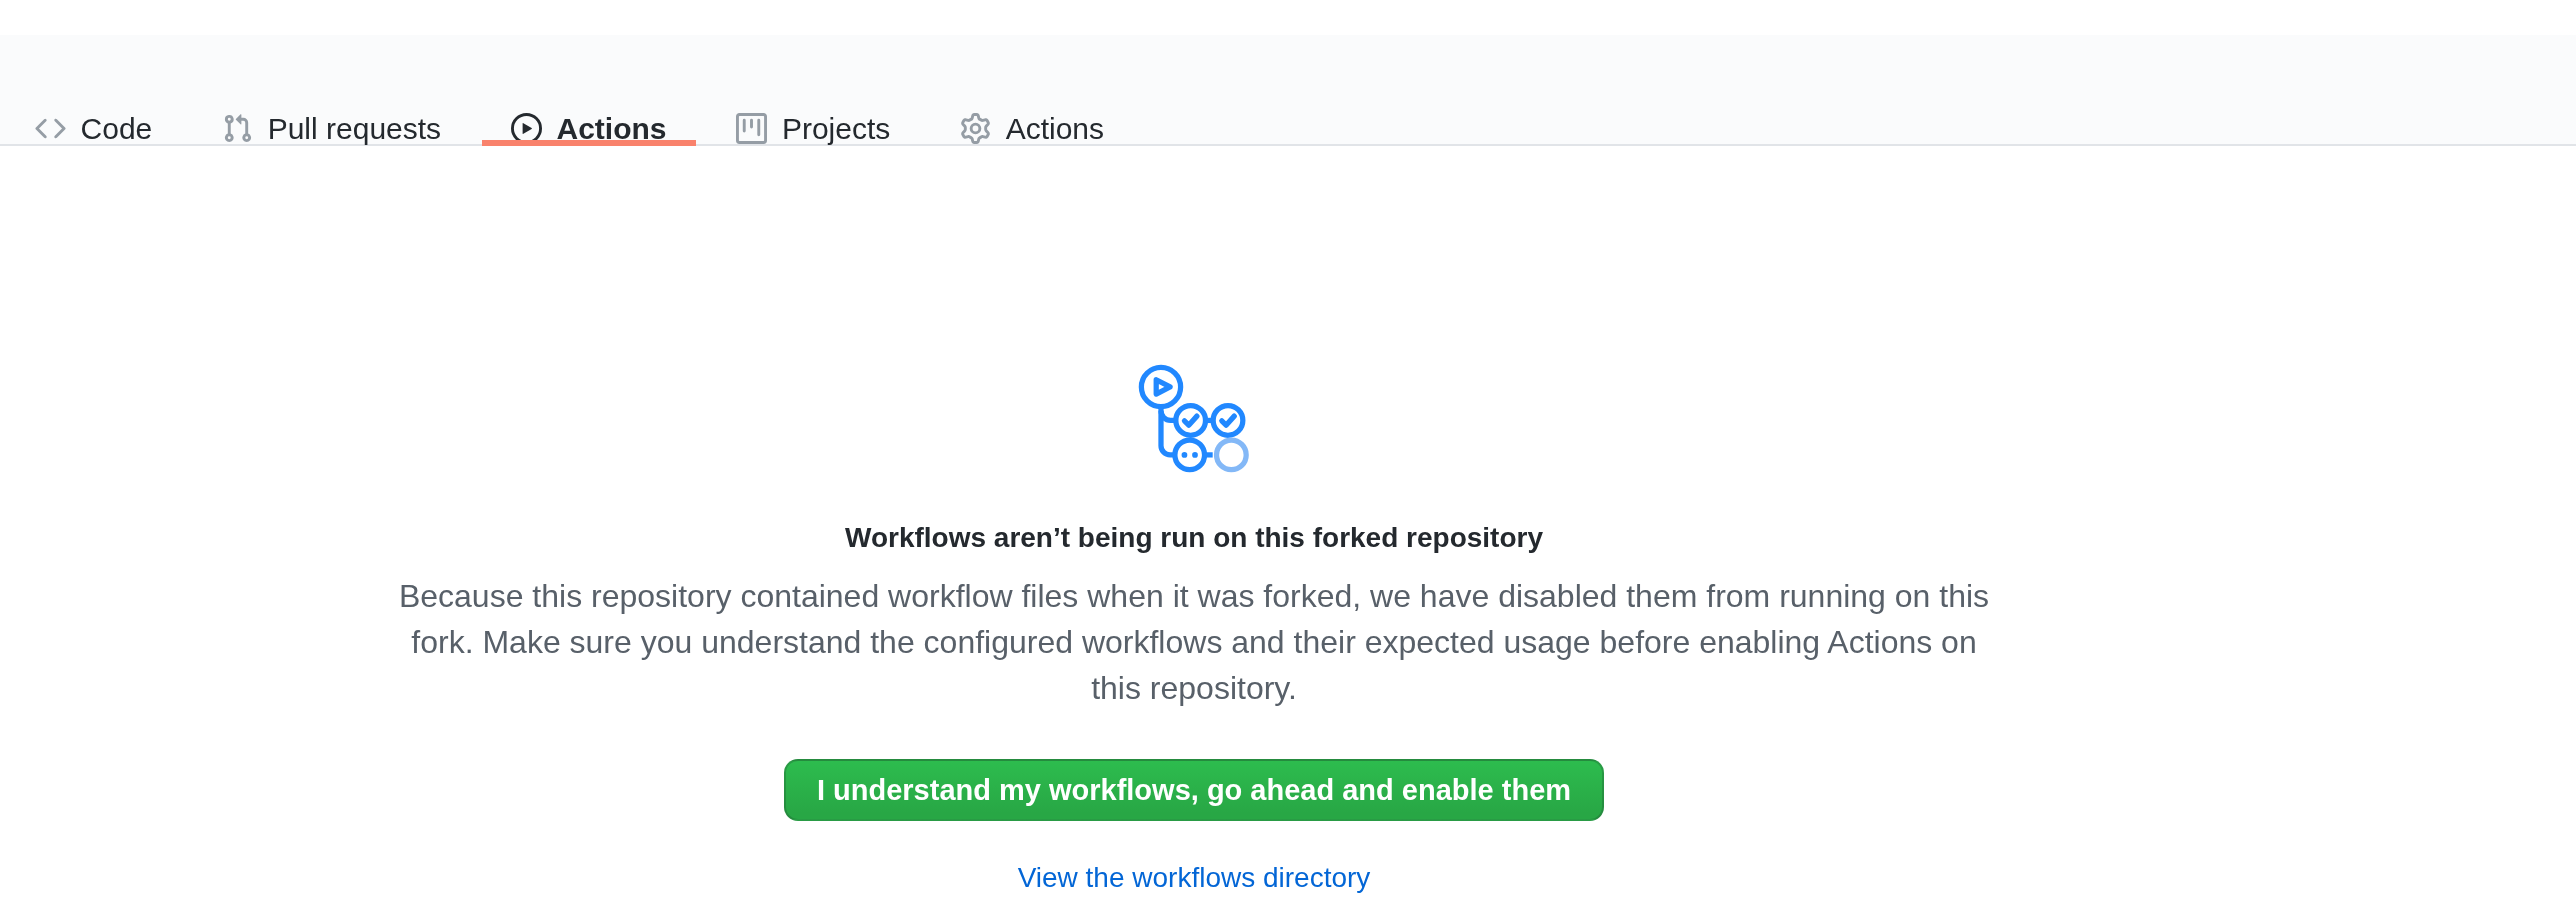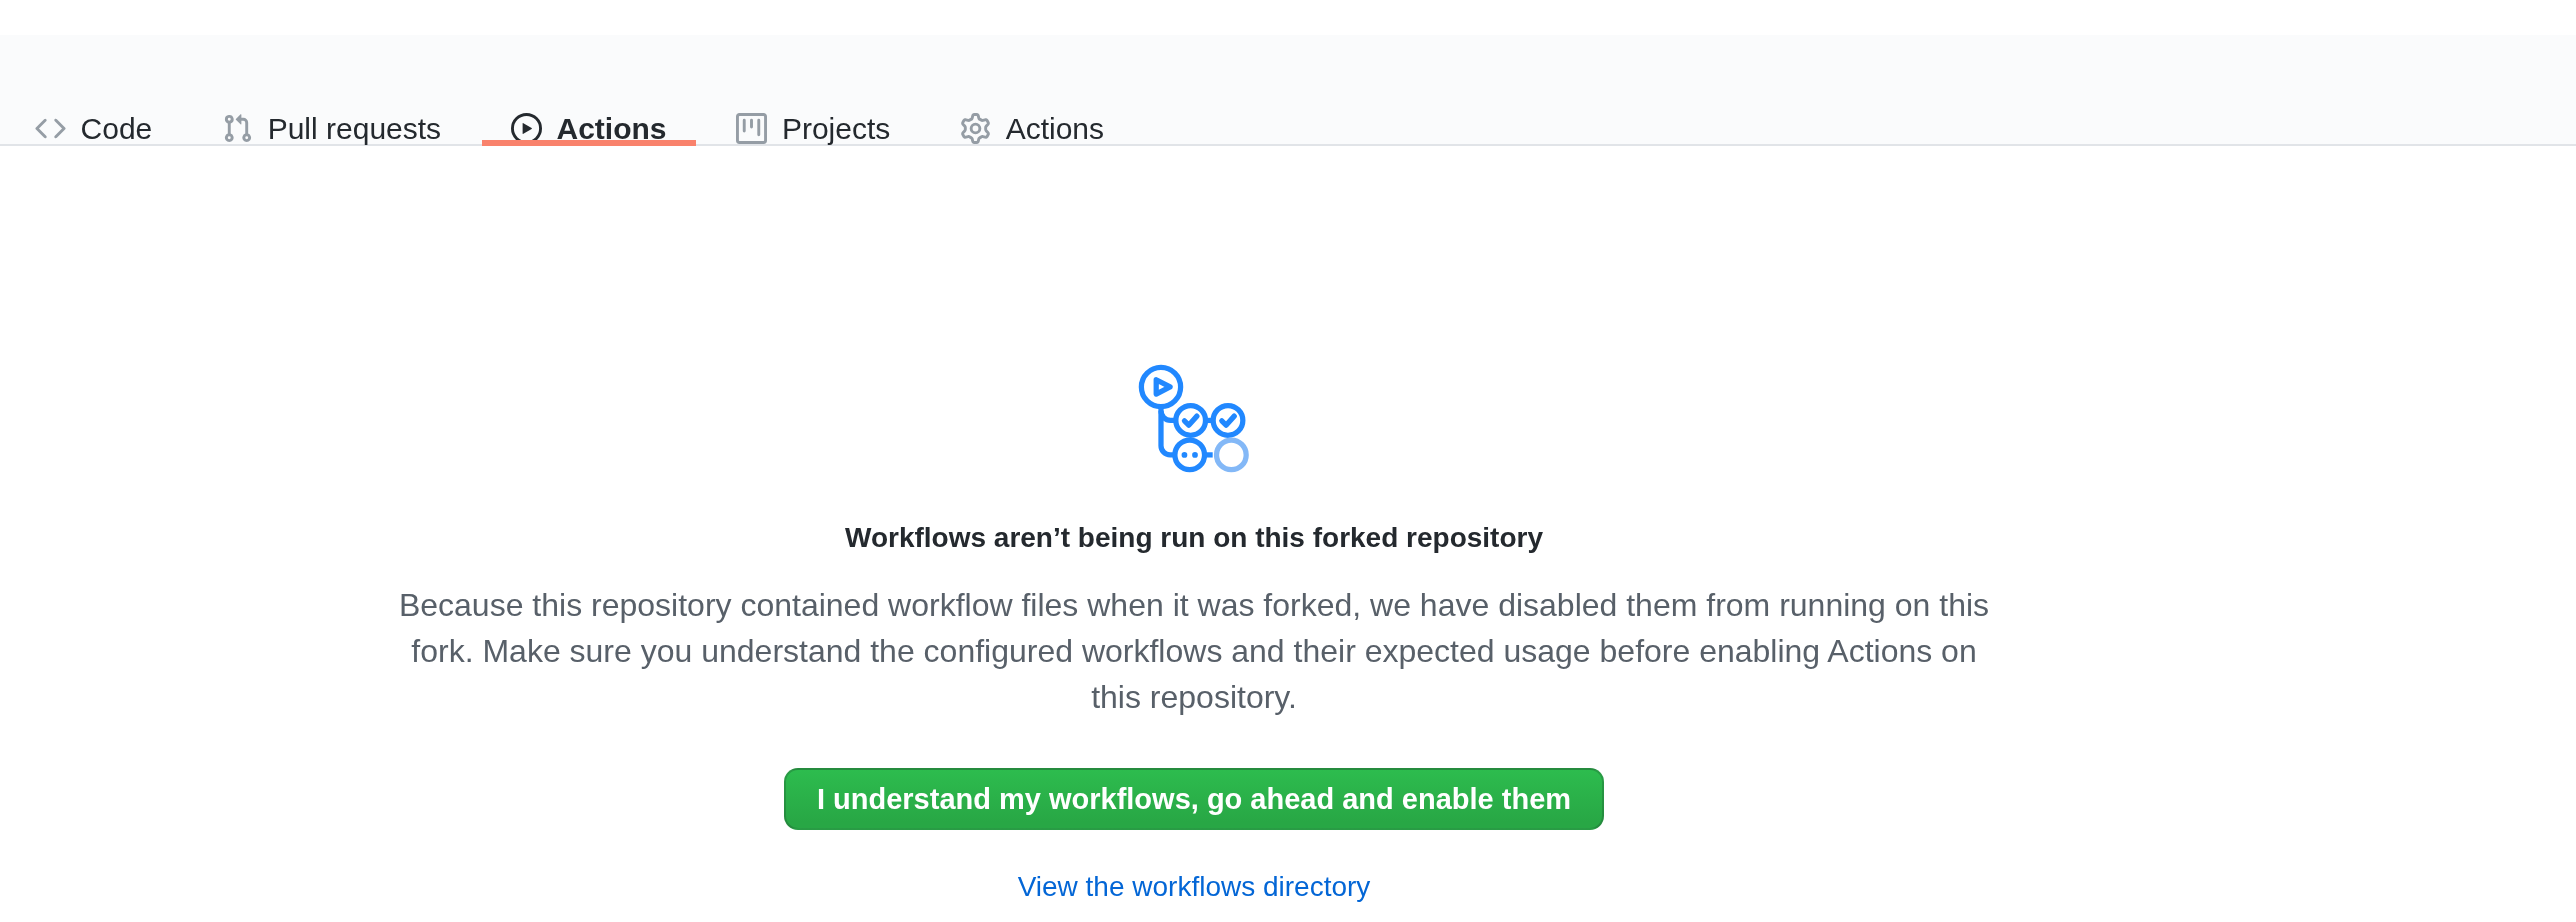--- a/index.html
+++ b/index.html
@@ -55,21 +55,21 @@
   }
   .workflow-icon { display: block; margin: 0 auto; }
   .bs-heading {
     margin: 37px 0 0 0;
     font-size: 28px;
     line-height: 51px;
     font-weight: 700;
     color: #24292e;
   }
   .bs-desc {
-    margin: 19px auto 0 auto;
+    margin: 10px auto 0 auto;
     max-width: 1612px;
     font-size: 32px;
     line-height: 46px;
     color: #586069;
   }
   .btn-primary {
     display: inline-block;
     margin-top: 48px;
     padding: 12.7px 31px;
     font-family: "Liberation Sans", "DejaVu Sans", sans-serif;

